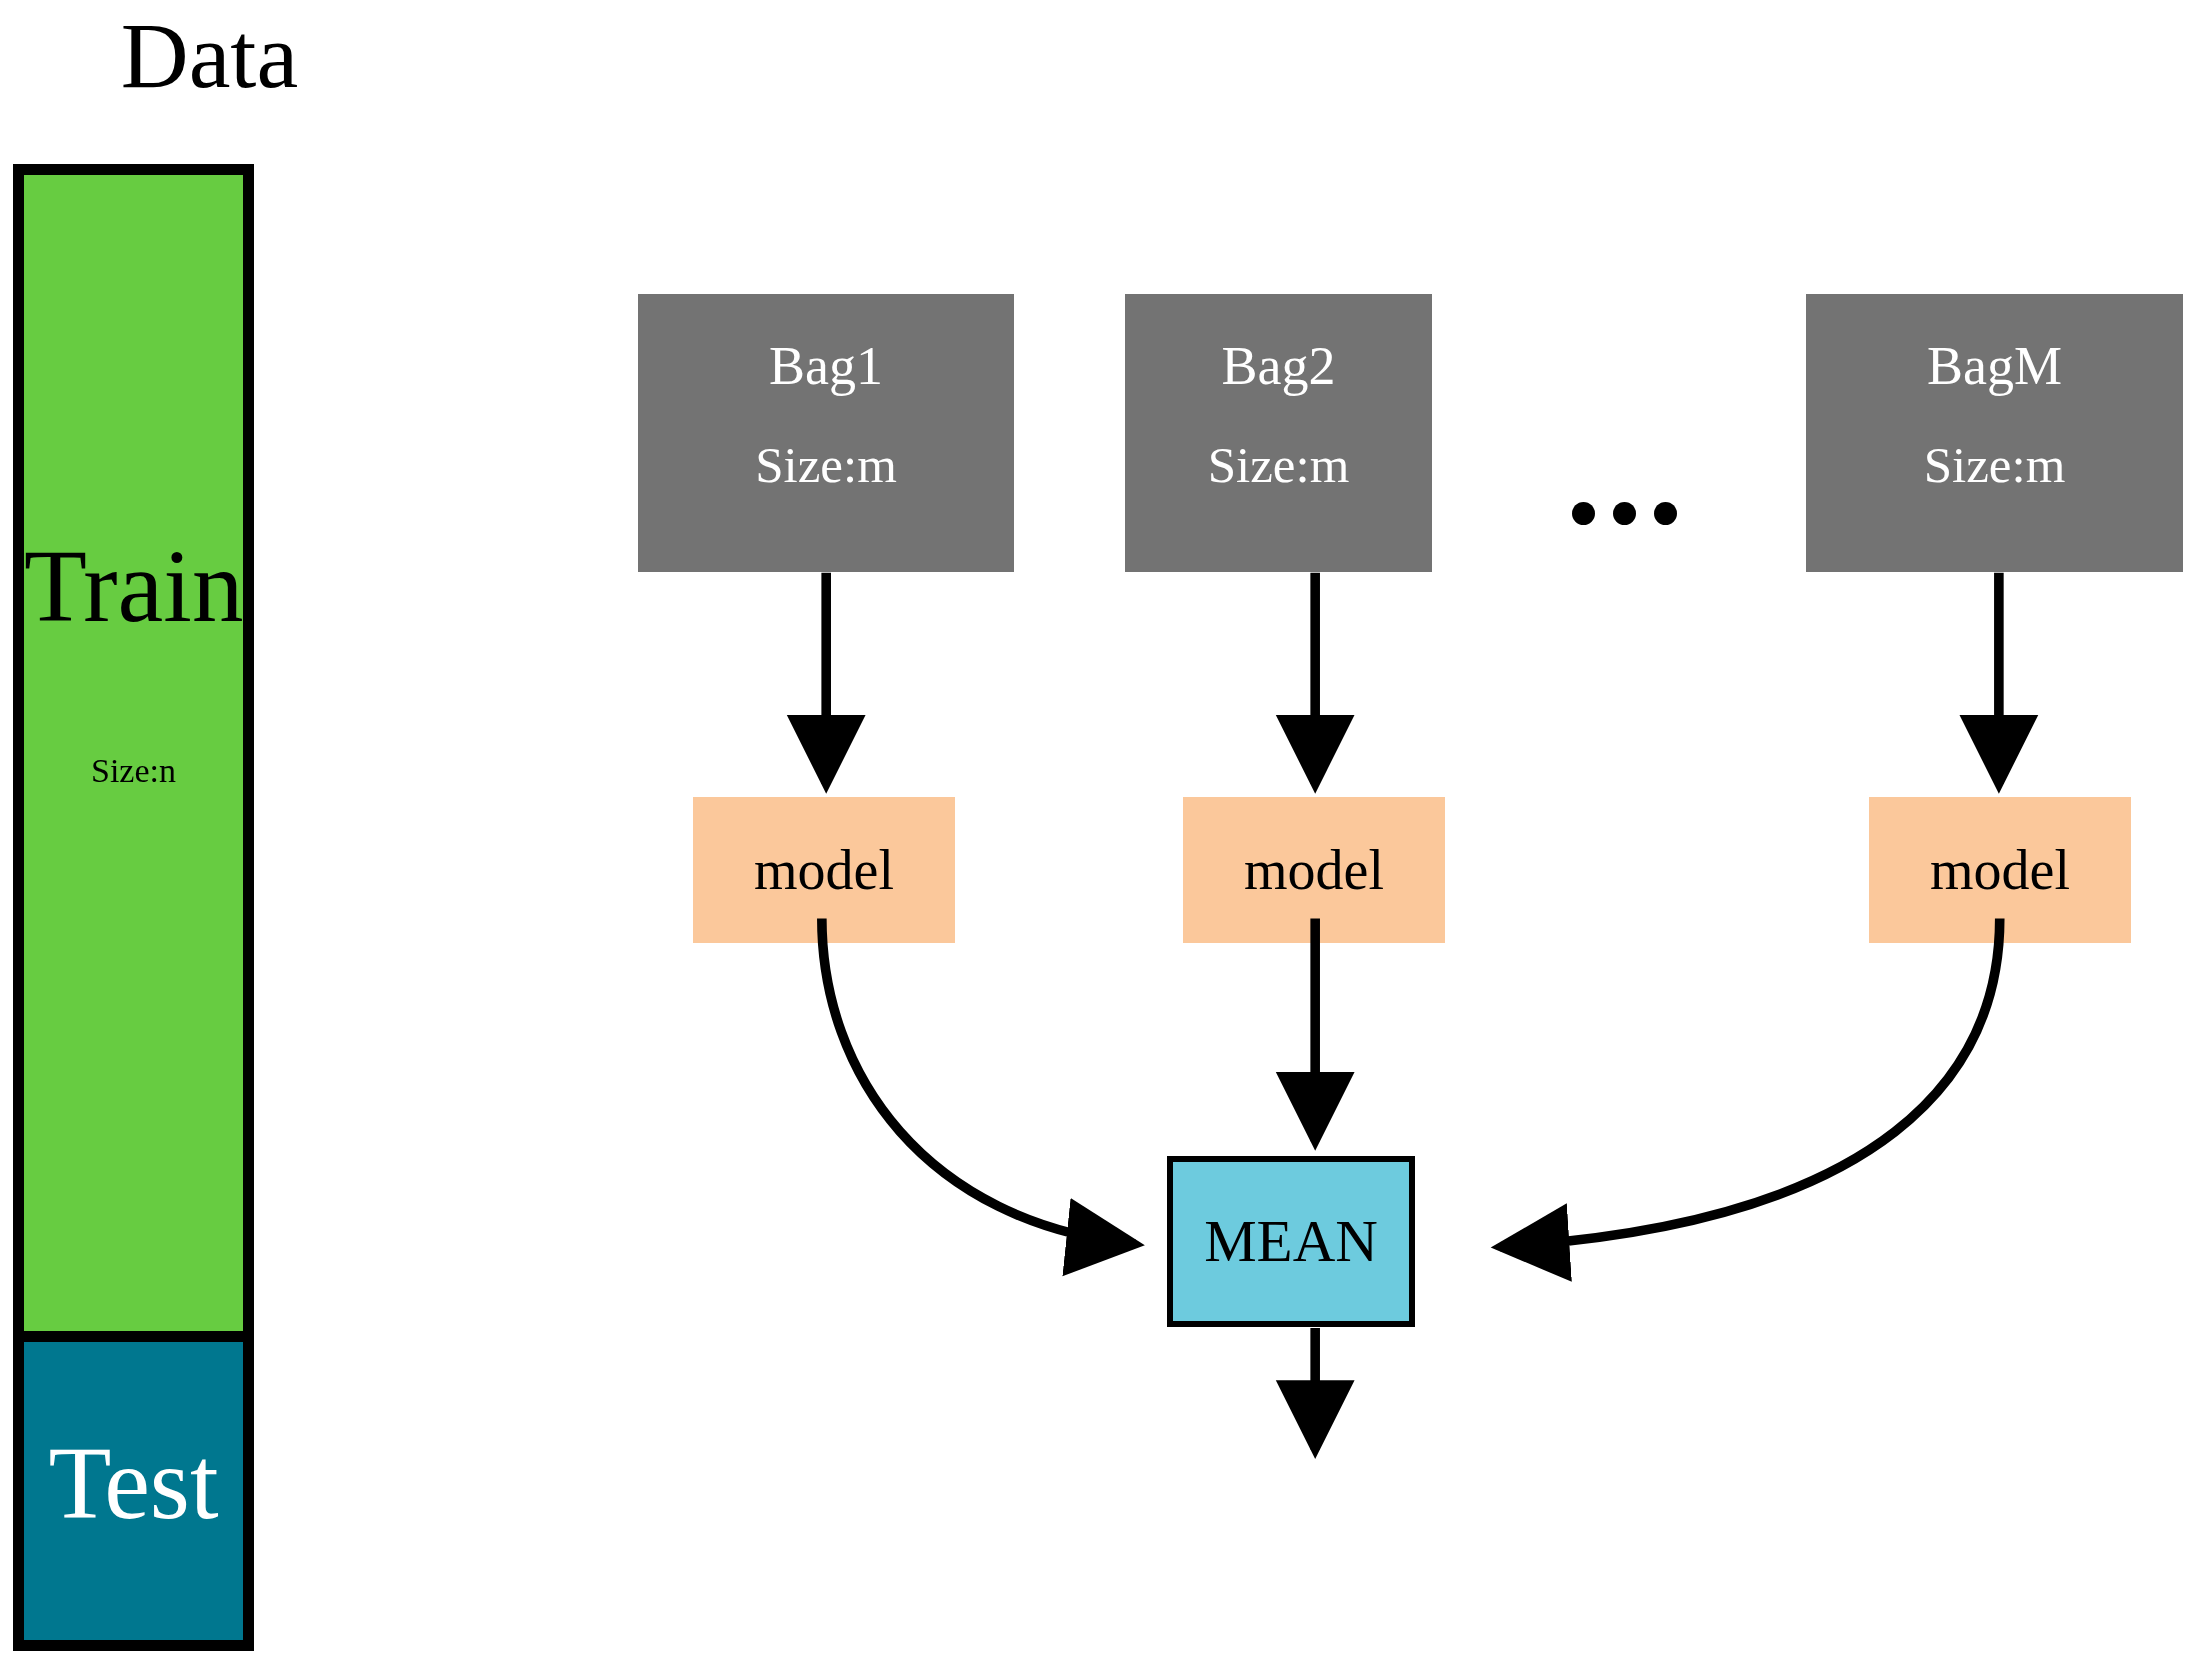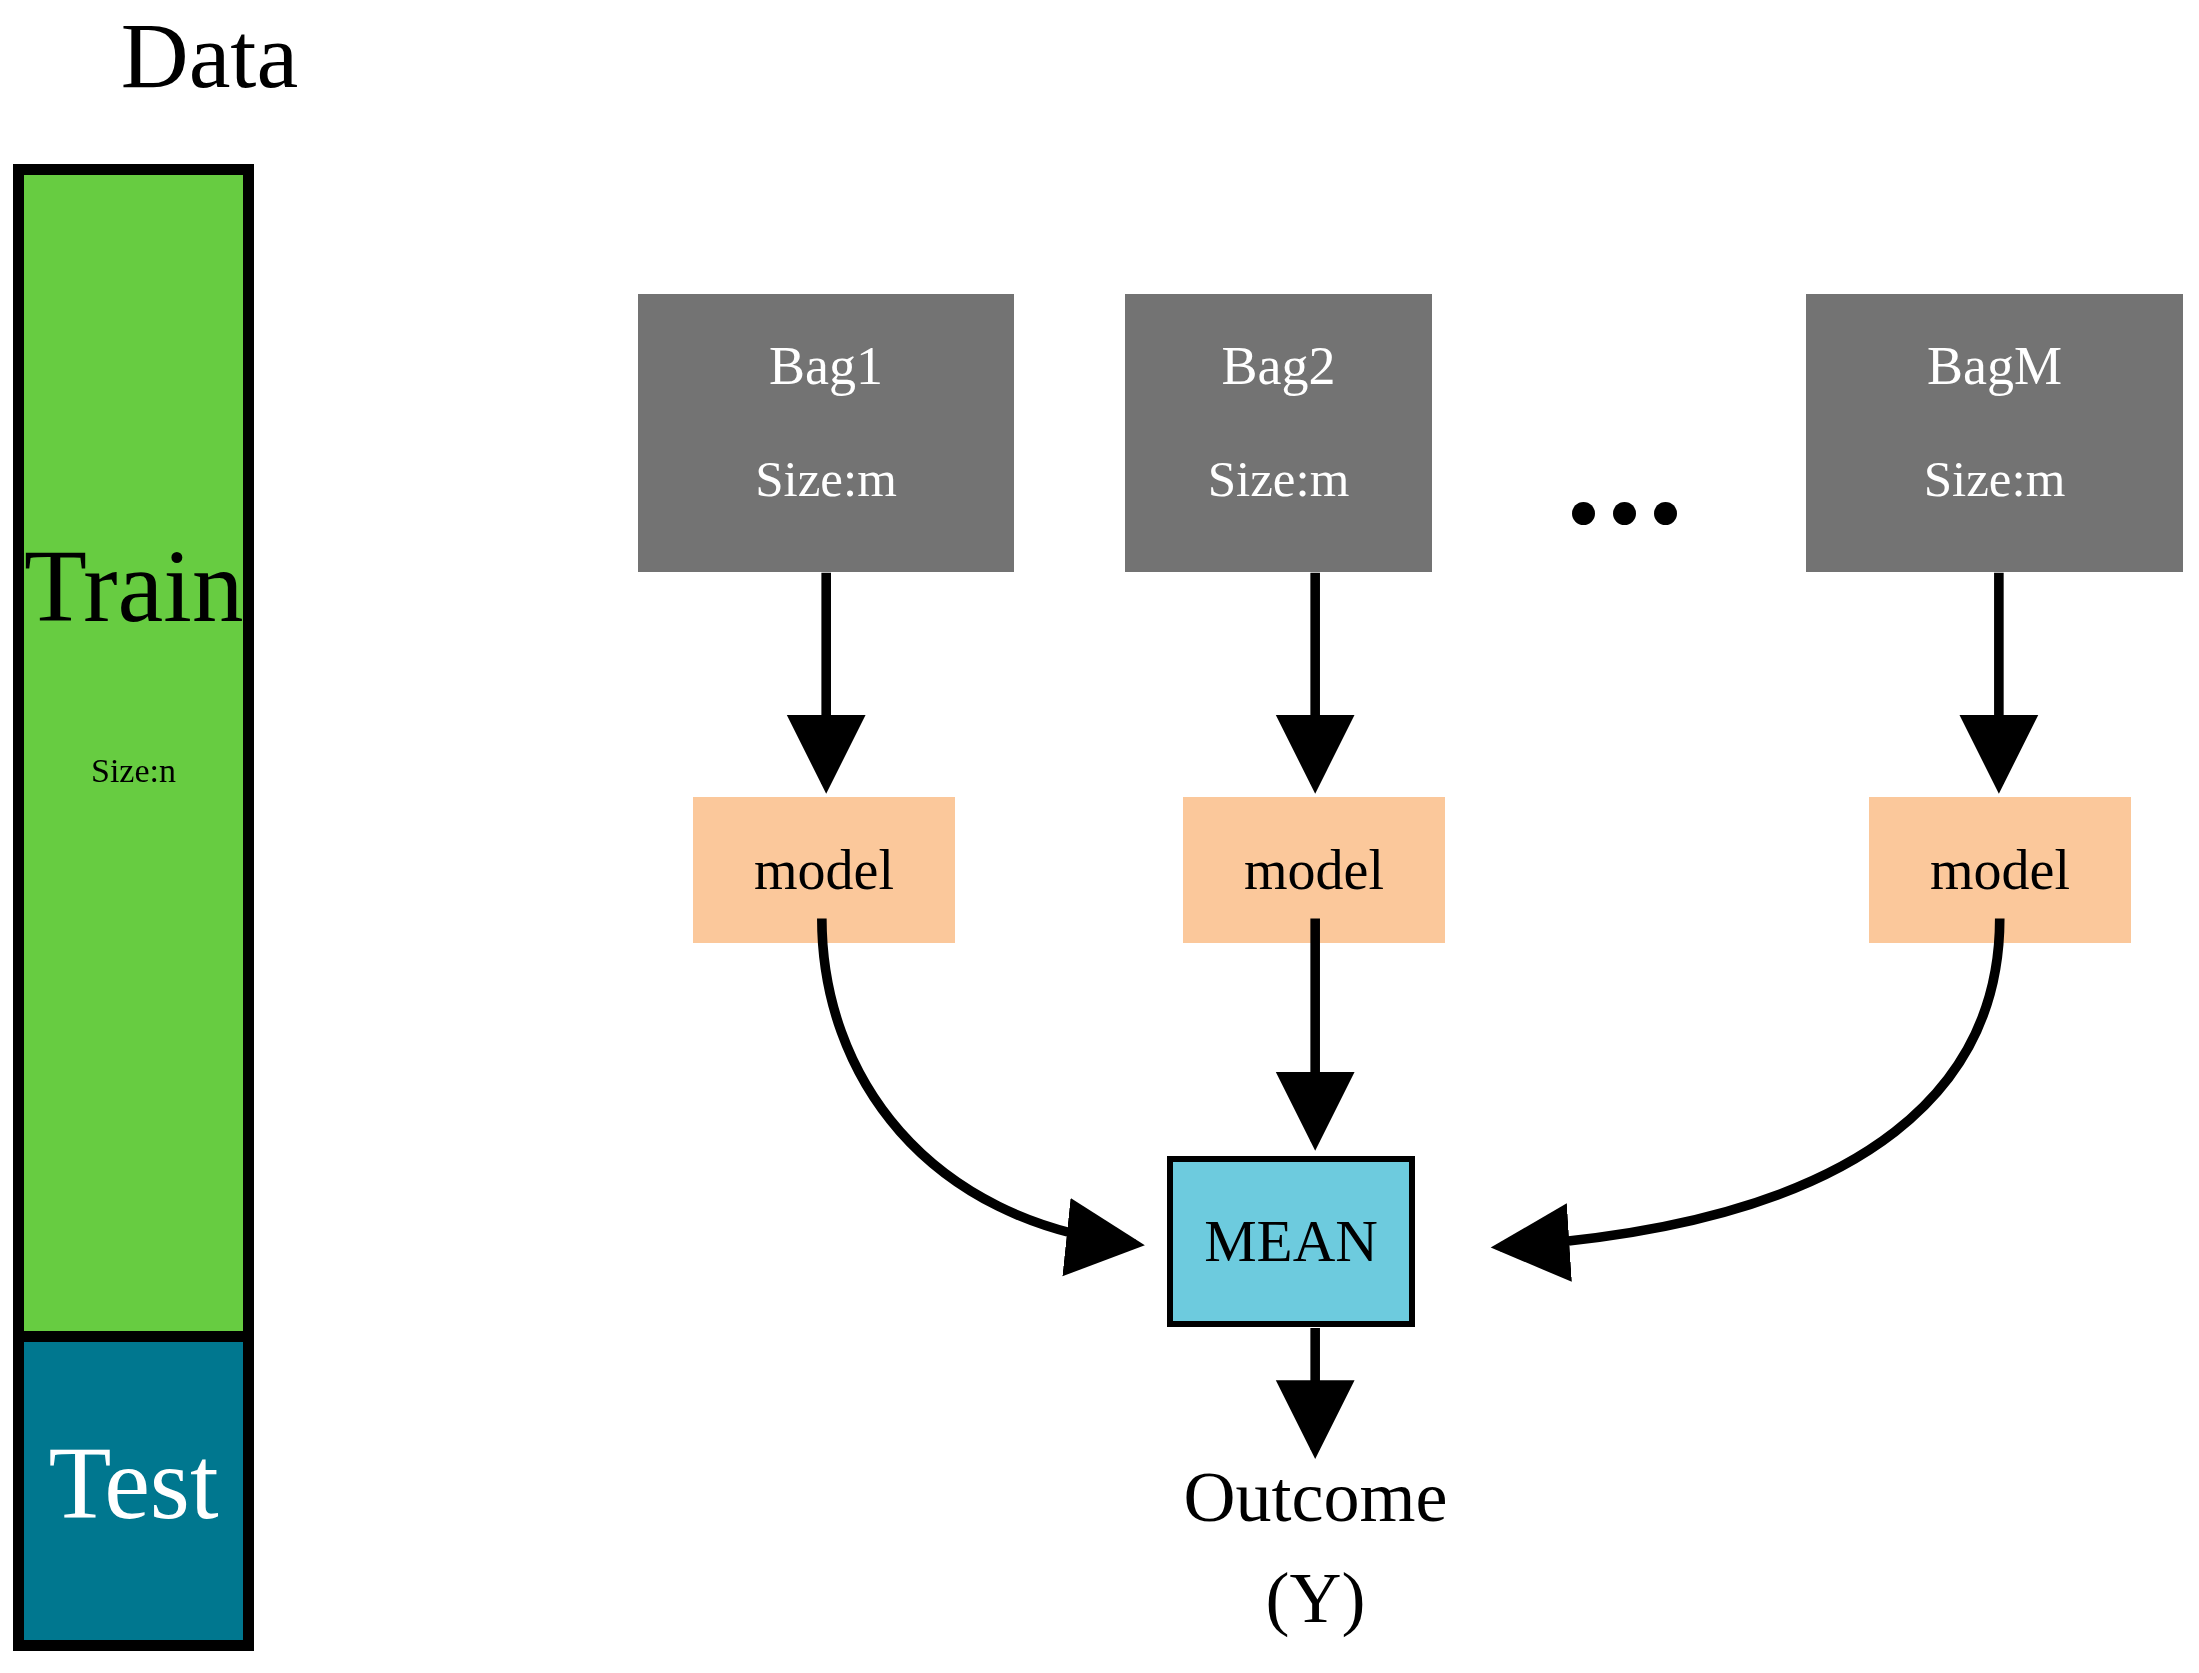--- a/index.html
+++ b/index.html
@@ -50,21 +50,21 @@
     justify-content:flex-start;
   }
   #bag-1{ left:638px; width:376px; }
   #bag-2{ left:1125px; width:307px; }
   #bag-m{ left:1806px; width:377px; }
   .bag-name{
     margin-top:44px; font-size:54px; line-height:56px;
     color:#ffffff; white-space:nowrap;
   }
   .bag-size{
-    margin-top:59px; font-size:51px; line-height:52px;
+    margin-top:45px; font-size:51px; line-height:52px;
     color:#ffffff; white-space:nowrap;
   }
 
   
   #bag-ellipsis{
     position:absolute; left:1572px; top:494px;
     width:105px; height:38px;
     display:flex; align-items:center; justify-content:space-between;
   }
   #bag-ellipsis i{
@@ -156,24 +156,20 @@
     <span class="model-label">model</span>
   </div>
   <div class="model-box" id="model-3">
     <span class="model-label">model</span>
   </div>
 
   <div id="mean-box">
     <span id="mean-label">MEAN</span>
   </div>
 
-  <div id="outcome-block">
-    <div id="outcome-label">Outcome</div>
-    <div id="outcome-var">(Y)</div>
-  </div>
 
   <svg id="arrows" viewBox="0 0 2518 1916" width="2199" height="1673" xmlns="http://www.w3.org/2000/svg">
     <defs>
       <marker id="ah" markerWidth="9" markerHeight="9" refX="7.2" refY="4.5" orient="auto" markerUnits="strokeWidth">
         <path d="M0,0.4 L8.2,4.5 L0,8.6 z" fill="#000"></path>
       </marker>
     </defs>
 
     <line x1="946" y1="656" x2="946" y2="898" stroke="#000" stroke-width="11" marker-end="url(#ah)"></line>
 

